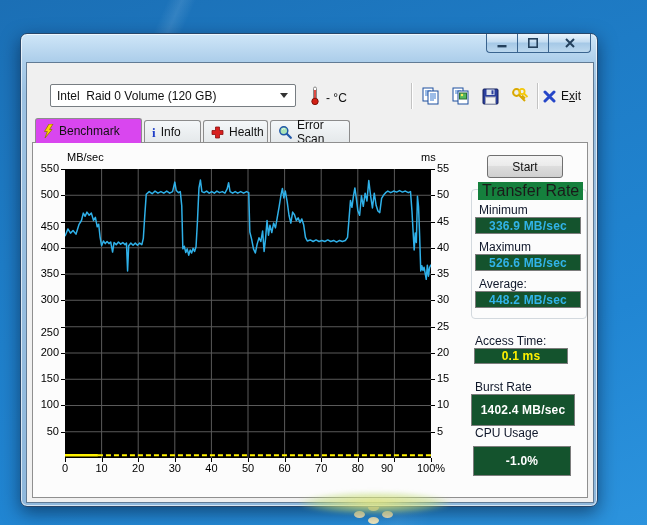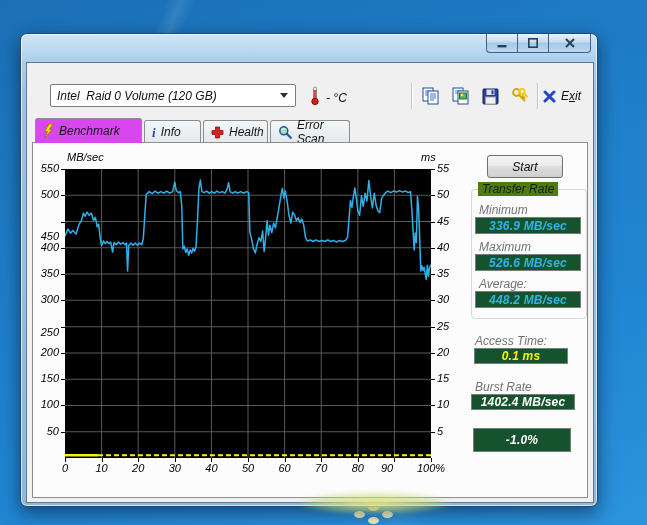--- a/index.html
+++ b/index.html
@@ -28,21 +28,21 @@
 
   .winbtns { position:absolute; right:6px; top:0; display:flex; }
   .wbtn { height:19px; border:1px solid #3a648f; border-top:none; display:flex; align-items:center; justify-content:center;
           background:linear-gradient(180deg,#eaf4fc 0%,#c3dcf1 45%,#a5c8e6 50%,#bcd8ee 100%); }
   .wbtn.min { width:31px; border-radius:0 0 0 4px; border-right:none; }
   .wbtn.max { width:31px; border-right:none; }
   .wbtn.cls { width:43px; border-radius:0 0 4px 0; }
 
   
   .client { position:absolute; left:5px; top:28px; width:568px; height:441px;
-            background:#f0f0f0; border:1px solid #617b95;font-style:italic; }
+            background:#f0f0f0; border:1px solid #617b95; }
 
   .combo { position:absolute; left:23px; top:21px; width:246px; height:23px; background:#fff;
            border:1px solid #777d82; border-radius:2px; display:flex; align-items:center; cursor:default; }
   .combo-text { font-size:12px; color:#111; margin-left:6px; white-space:pre; flex:1; }
   .combo-arrow { width:0; height:0; border-left:4px solid transparent; border-right:4px solid transparent;
                  border-top:5px solid #333; margin-right:7px; }
 
   .temp-wrap { position:absolute; left:283px; top:23px; display:flex; align-items:center; }
   .temp-text { font-size:12px; color:#111; margin-left:6px; }
 
@@ -72,23 +72,23 @@
   .axis-label.bottom { width:44px; text-align:center; }
   .tickmark { position:absolute; background:#000; }
 
   .startbtn { position:absolute; left:454px; top:12px; width:76px; height:23px; font-size:12px; color:#111;
               border:1px solid #707070; border-radius:3px;
               background:linear-gradient(180deg,#f4f4f4 0%,#ebebeb 45%,#dddddd 50%,#cfcfcf 100%); cursor:default;
               display:flex; align-items:center; justify-content:center; }
 
   .groupbox { position:absolute; left:438px; top:46px; width:116px; height:130px;
               border:1px solid #d3d9de; border-radius:4px; }
-  .legend { position:absolute; left:6px; top:-8px; background:#4d7c0f; padding:0 4px; font-size:12px; color:#1a1a1a; }
-
-  .plabel { position:absolute; font-size:12px; color:#737373; }
+  .legend { position:absolute; left:6px; top:-8px; background:#15803d; padding:0 4px; font-size:16px; color:#1a1a1a; }
+
+  .plabel { position:absolute; font-size:12px; color:#0f172a; }
   .vbox { position:absolute; background:#14532d; border:1px solid #7c7c7c; display:flex; align-items:center; justify-content:center;
           font-size:12px; font-weight:bold; letter-spacing:.2px; }
   .v-cyan { color:#31b3e8; } .v-yellow { color:#fff100; } .v-white { color:#fff; }
 </style>
 </head>
 <body>
 
 <div class="streak" id="streak1"></div>
 <div class="streak" id="streak2"></div>
 
@@ -238,21 +238,21 @@
             <line x1="0" y1="545" x2="9" y2="545" stroke="#fff100" stroke-width="2.5" vector-effect="non-scaling-stroke"></line>
             <line x1="9" y1="545" x2="100" y2="545" stroke="#fff100" stroke-width="2" vector-effect="non-scaling-stroke" stroke-dasharray="5 3"></line>
             <polyline points="0,128 0.8,114 1.5,122 2.2,117 3,124 3.8,106 4.5,98 5,84 5.5,90 6,82 6.6,88 7.2,84 7.8,98 8.3,92 8.8,110 9.2,105 9.6,130 10,146 10.5,137 11,142 11.5,138 12,142 12.5,139 13,158 13.4,140 14,144 14.6,139 15.2,143 15.8,140 16.4,144 16.8,141 17.1,194 17.4,146 18,141 18.6,145 19.2,141 19.8,145 20.4,141 21,144 21.4,132 21.8,88 22.2,48 23,43 23.8,47 24.6,42 25.4,46 26.2,43 27,46 27.8,42 28.6,46 29.4,43 30,25 30.4,41 31,45 31.5,43 31.9,70 32.2,152 32.6,147 33,159 33.4,152 33.8,164 34.2,154 34.6,160 35,151 35.4,157 35.8,148 36.2,98 36.6,36 37,21 37.4,43 38,45 38.7,42 39.4,46 40.1,43 40.8,46 41.5,42 42.2,45 43,43 43.7,46 44.3,38 44.7,26 45.1,43 45.8,46 46.5,43 47.2,46 48,43 48.8,46 49.6,43 50.2,45 50.5,120 51,134 51.5,152 52,160 52.5,143 53,131 53.5,138 54,118 54.4,157 54.8,132 55.2,98 55.6,126 56,107 56.5,121 57,103 57.5,112 58,92 58.5,72 59,50 59.4,37 59.8,55 60.2,42 60.7,62 61.2,88 61.7,103 62.2,82 62.7,87 63.2,98 63.7,93 64.2,102 64.7,95 65.2,106 65.7,130 66.2,137 67,135 67.8,138 68.6,135 69.4,138 70.2,136 71,138 71.8,135 72.6,138 73.4,136 74.2,139 75,136 75.8,138 76.6,136 77.2,130 77.6,95 78,60 78.4,73 78.8,52 79.2,36 79.6,56 80,79 80.5,88 81,51 81.5,71 82,46 82.5,61 83,22 83.5,51 84,74 84.5,46 85,69 85.5,80 86,83 86.5,56 87,50 87.6,45 88.2,42 89,45 89.8,42 90.6,44 91.4,41 92.2,44 93,42 93.8,45 94.4,43 94.8,80 95.1,118 95.4,154 95.7,122 96,140 96.3,52 96.6,72 96.9,128 97.2,194 97.5,184 97.8,193 98.1,187 98.4,198 98.7,210 99,183 99.3,204 99.6,188 100,182" fill="none" stroke="#2fb0e8" stroke-width="1.5" vector-effect="non-scaling-stroke" stroke-linejoin="round"></polyline>
           </svg>
       </div>
       <div id="axis-layer">
           <span class="axis-label left" style="top: 19px;">550</span>
           <div class="tickmark" style="left: 28px; top: 26px; width: 4px; height: 1px;"></div>
           <span class="axis-label left" style="top: 45.2727px;">500</span>
           <div class="tickmark" style="left: 28px; top: 52.2727px; width: 4px; height: 1px;"></div>
-          <span class="axis-label left" style="top: 87px;">450</span>
+          <span class="axis-label left" style="top: 77px;">450</span>
           <div class="tickmark" style="left: 28px; top: 78.5455px; width: 4px; height: 1px;"></div>
           <span class="axis-label left" style="top: 97.8182px;">400</span>
           <div class="tickmark" style="left: 28px; top: 104.818px; width: 4px; height: 1px;"></div>
           <span class="axis-label left" style="top: 124.091px;">350</span>
           <div class="tickmark" style="left: 28px; top: 131.091px; width: 4px; height: 1px;"></div>
           <span class="axis-label left" style="top: 150.364px;">300</span>
           <div class="tickmark" style="left: 28px; top: 157.364px; width: 4px; height: 1px;"></div>
           <span class="axis-label left" style="top: 183px;">250</span>
           <div class="tickmark" style="left: 28px; top: 183.636px; width: 4px; height: 1px;"></div>
           <span class="axis-label left" style="top: 202.909px;">200</span>
@@ -318,21 +318,21 @@
       <div class="vbox v-cyan" style="left:442px;top:74px;width:106px;height:17px;">336.9 MB/sec</div>
       <span class="plabel" style="left:446px;top:97px;">Maximum</span>
       <div class="vbox v-cyan" style="left:442px;top:111px;width:106px;height:17px;">526.6 MB/sec</div>
       <span class="plabel" style="left:446px;top:134px;">Average:</span>
       <div class="vbox v-cyan" style="left:442px;top:148px;width:106px;height:17px;">448.2 MB/sec</div>
 
       <span class="plabel" style="left:442px;top:191px;">Access Time:</span>
       <div class="vbox v-yellow" style="left:441px;top:205px;width:94px;height:16px;">0.1 ms</div>
 
       <span class="plabel" style="left:442px;top:237px;">Burst Rate</span>
-      <div class="vbox v-white" style="left:438px;top:251px;width:104px;height:16px;">1402.4 MB/sec</div>
+      <div class="vbox v-white" style="left:438px;top:251px;width:104px;height:32px;">1402.4 MB/sec</div>
 
       <span class="plabel" style="left:442px;top:283px;">CPU Usage</span>
-      <div class="vbox v-white" style="left:440px;top:285px;width:98px;height:24px;">-1.0%</div>
+      <div class="vbox v-white" style="left:440px;top:303px;width:98px;height:30px;">-1.0%</div>
     </div>
   </div>
 </div>
 
 <div class="glow"></div>
 
 </body></html>

